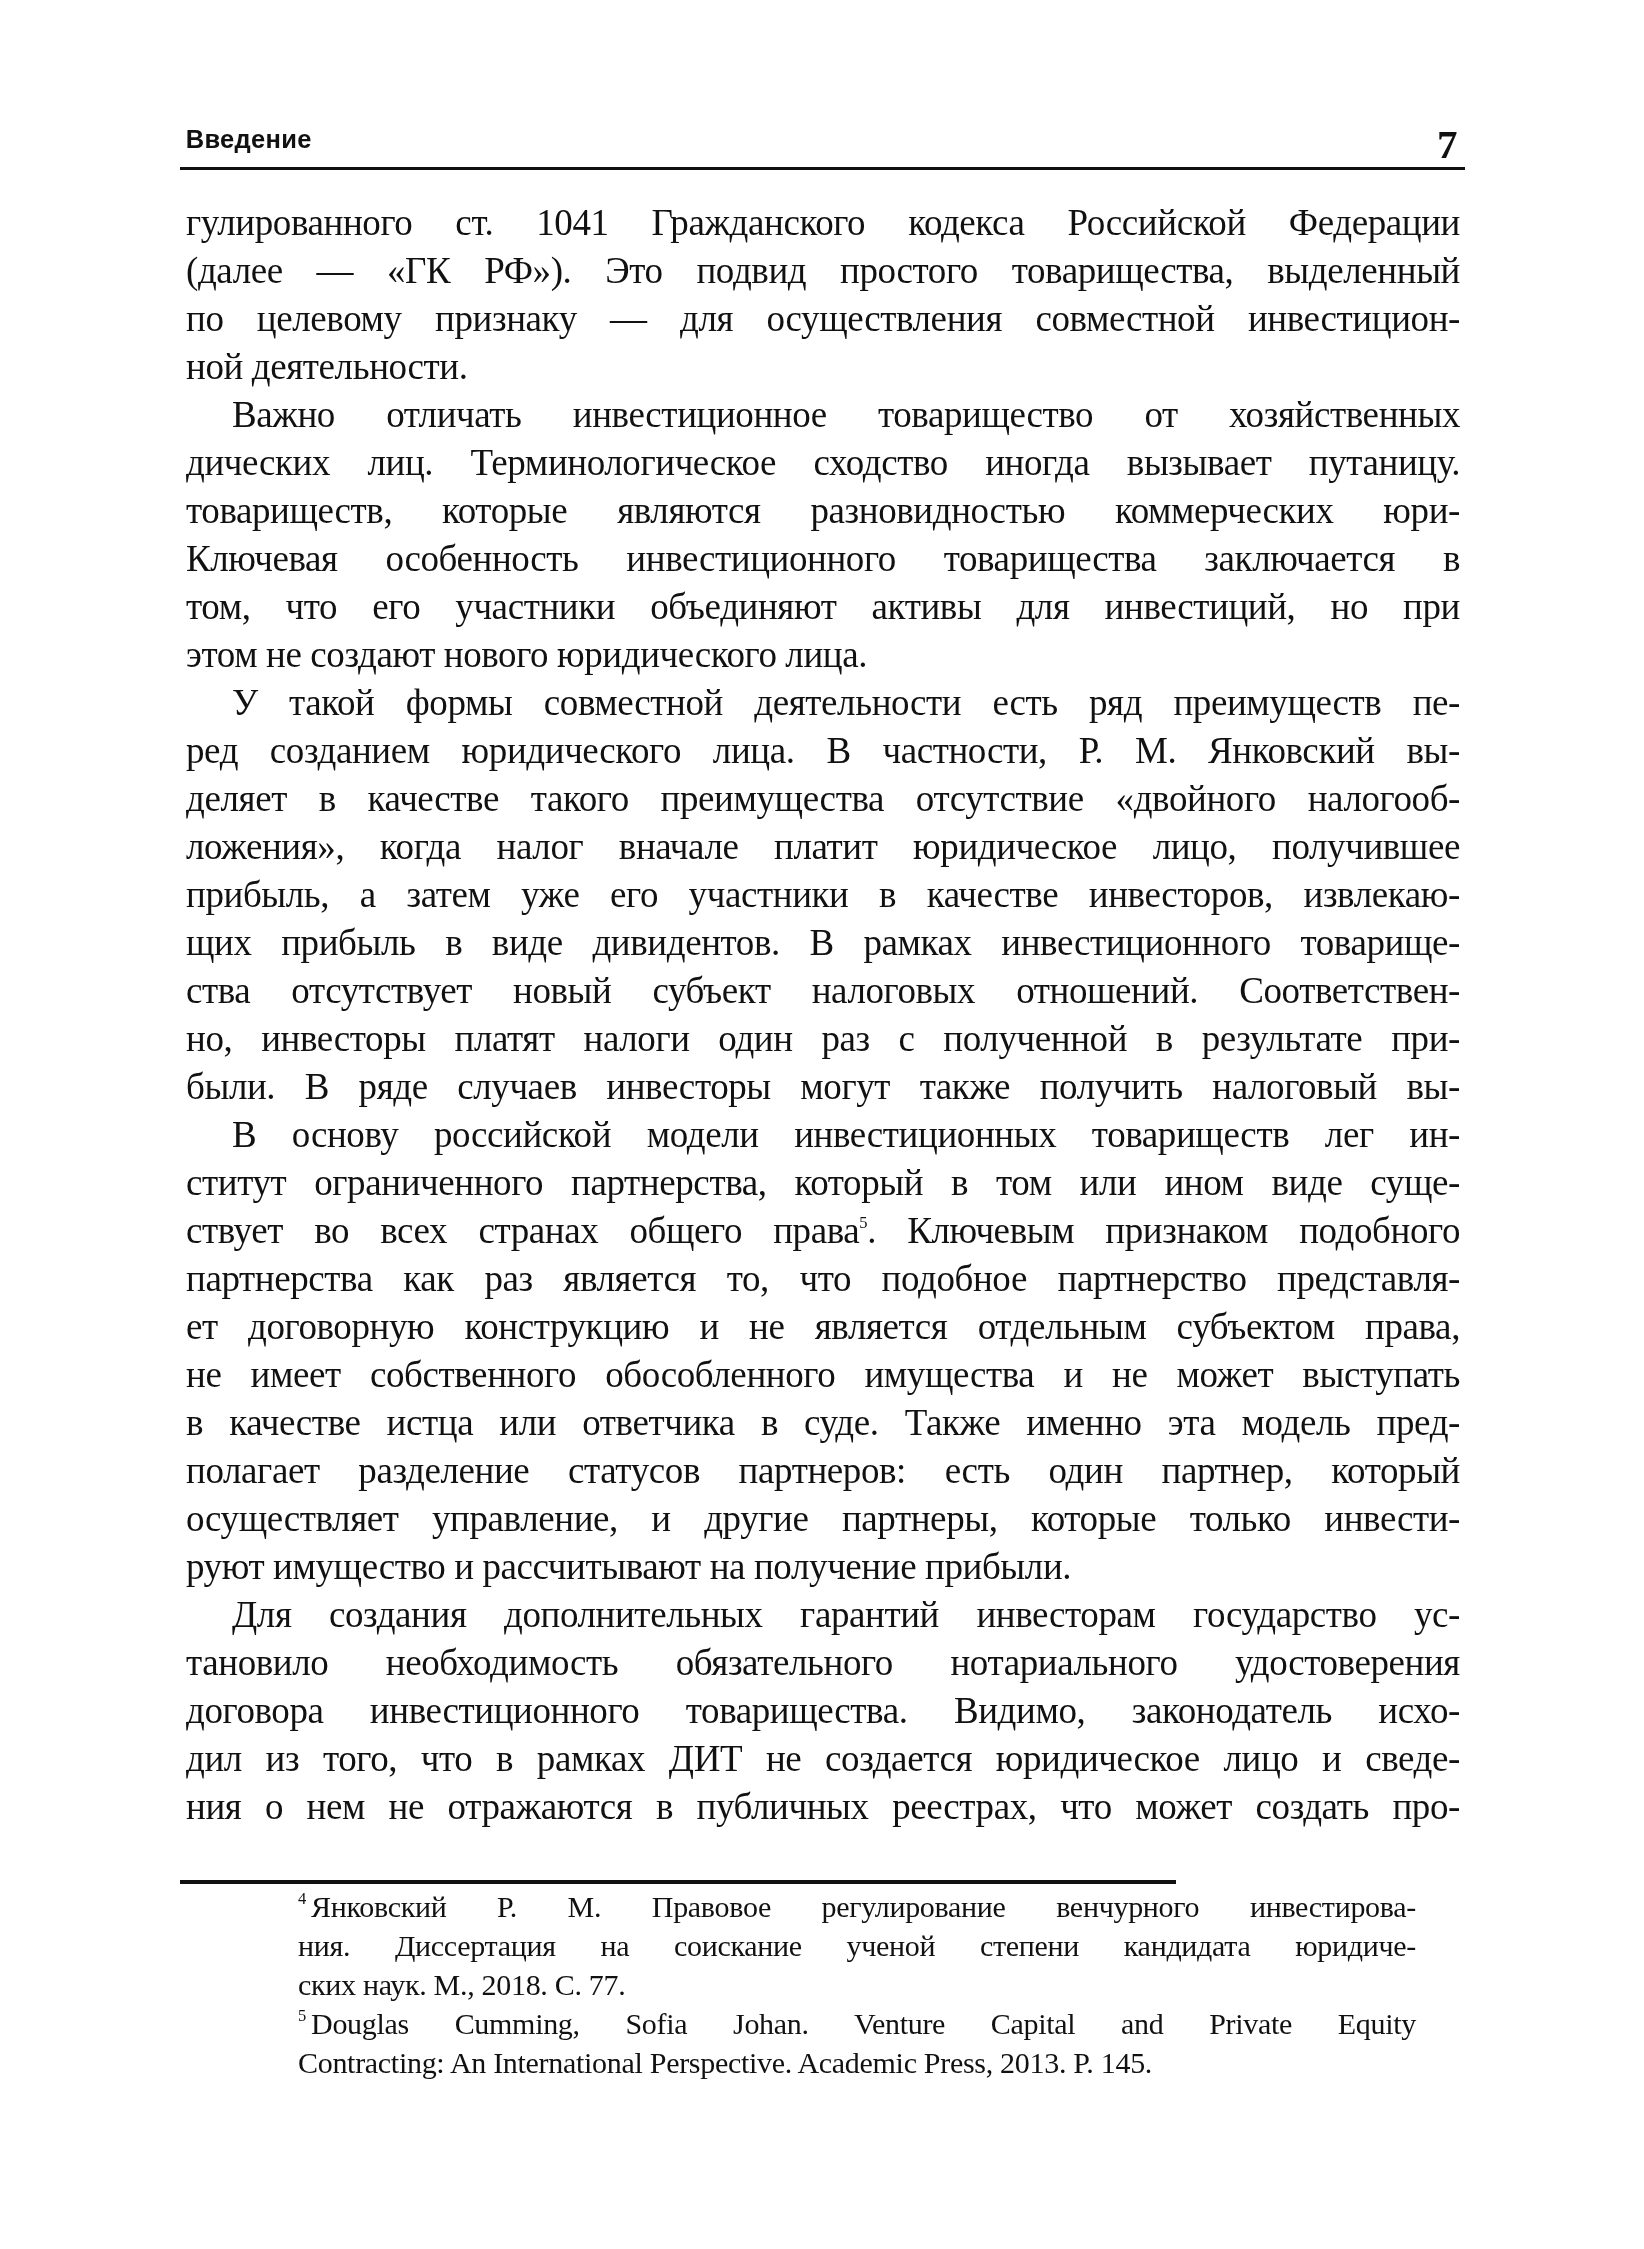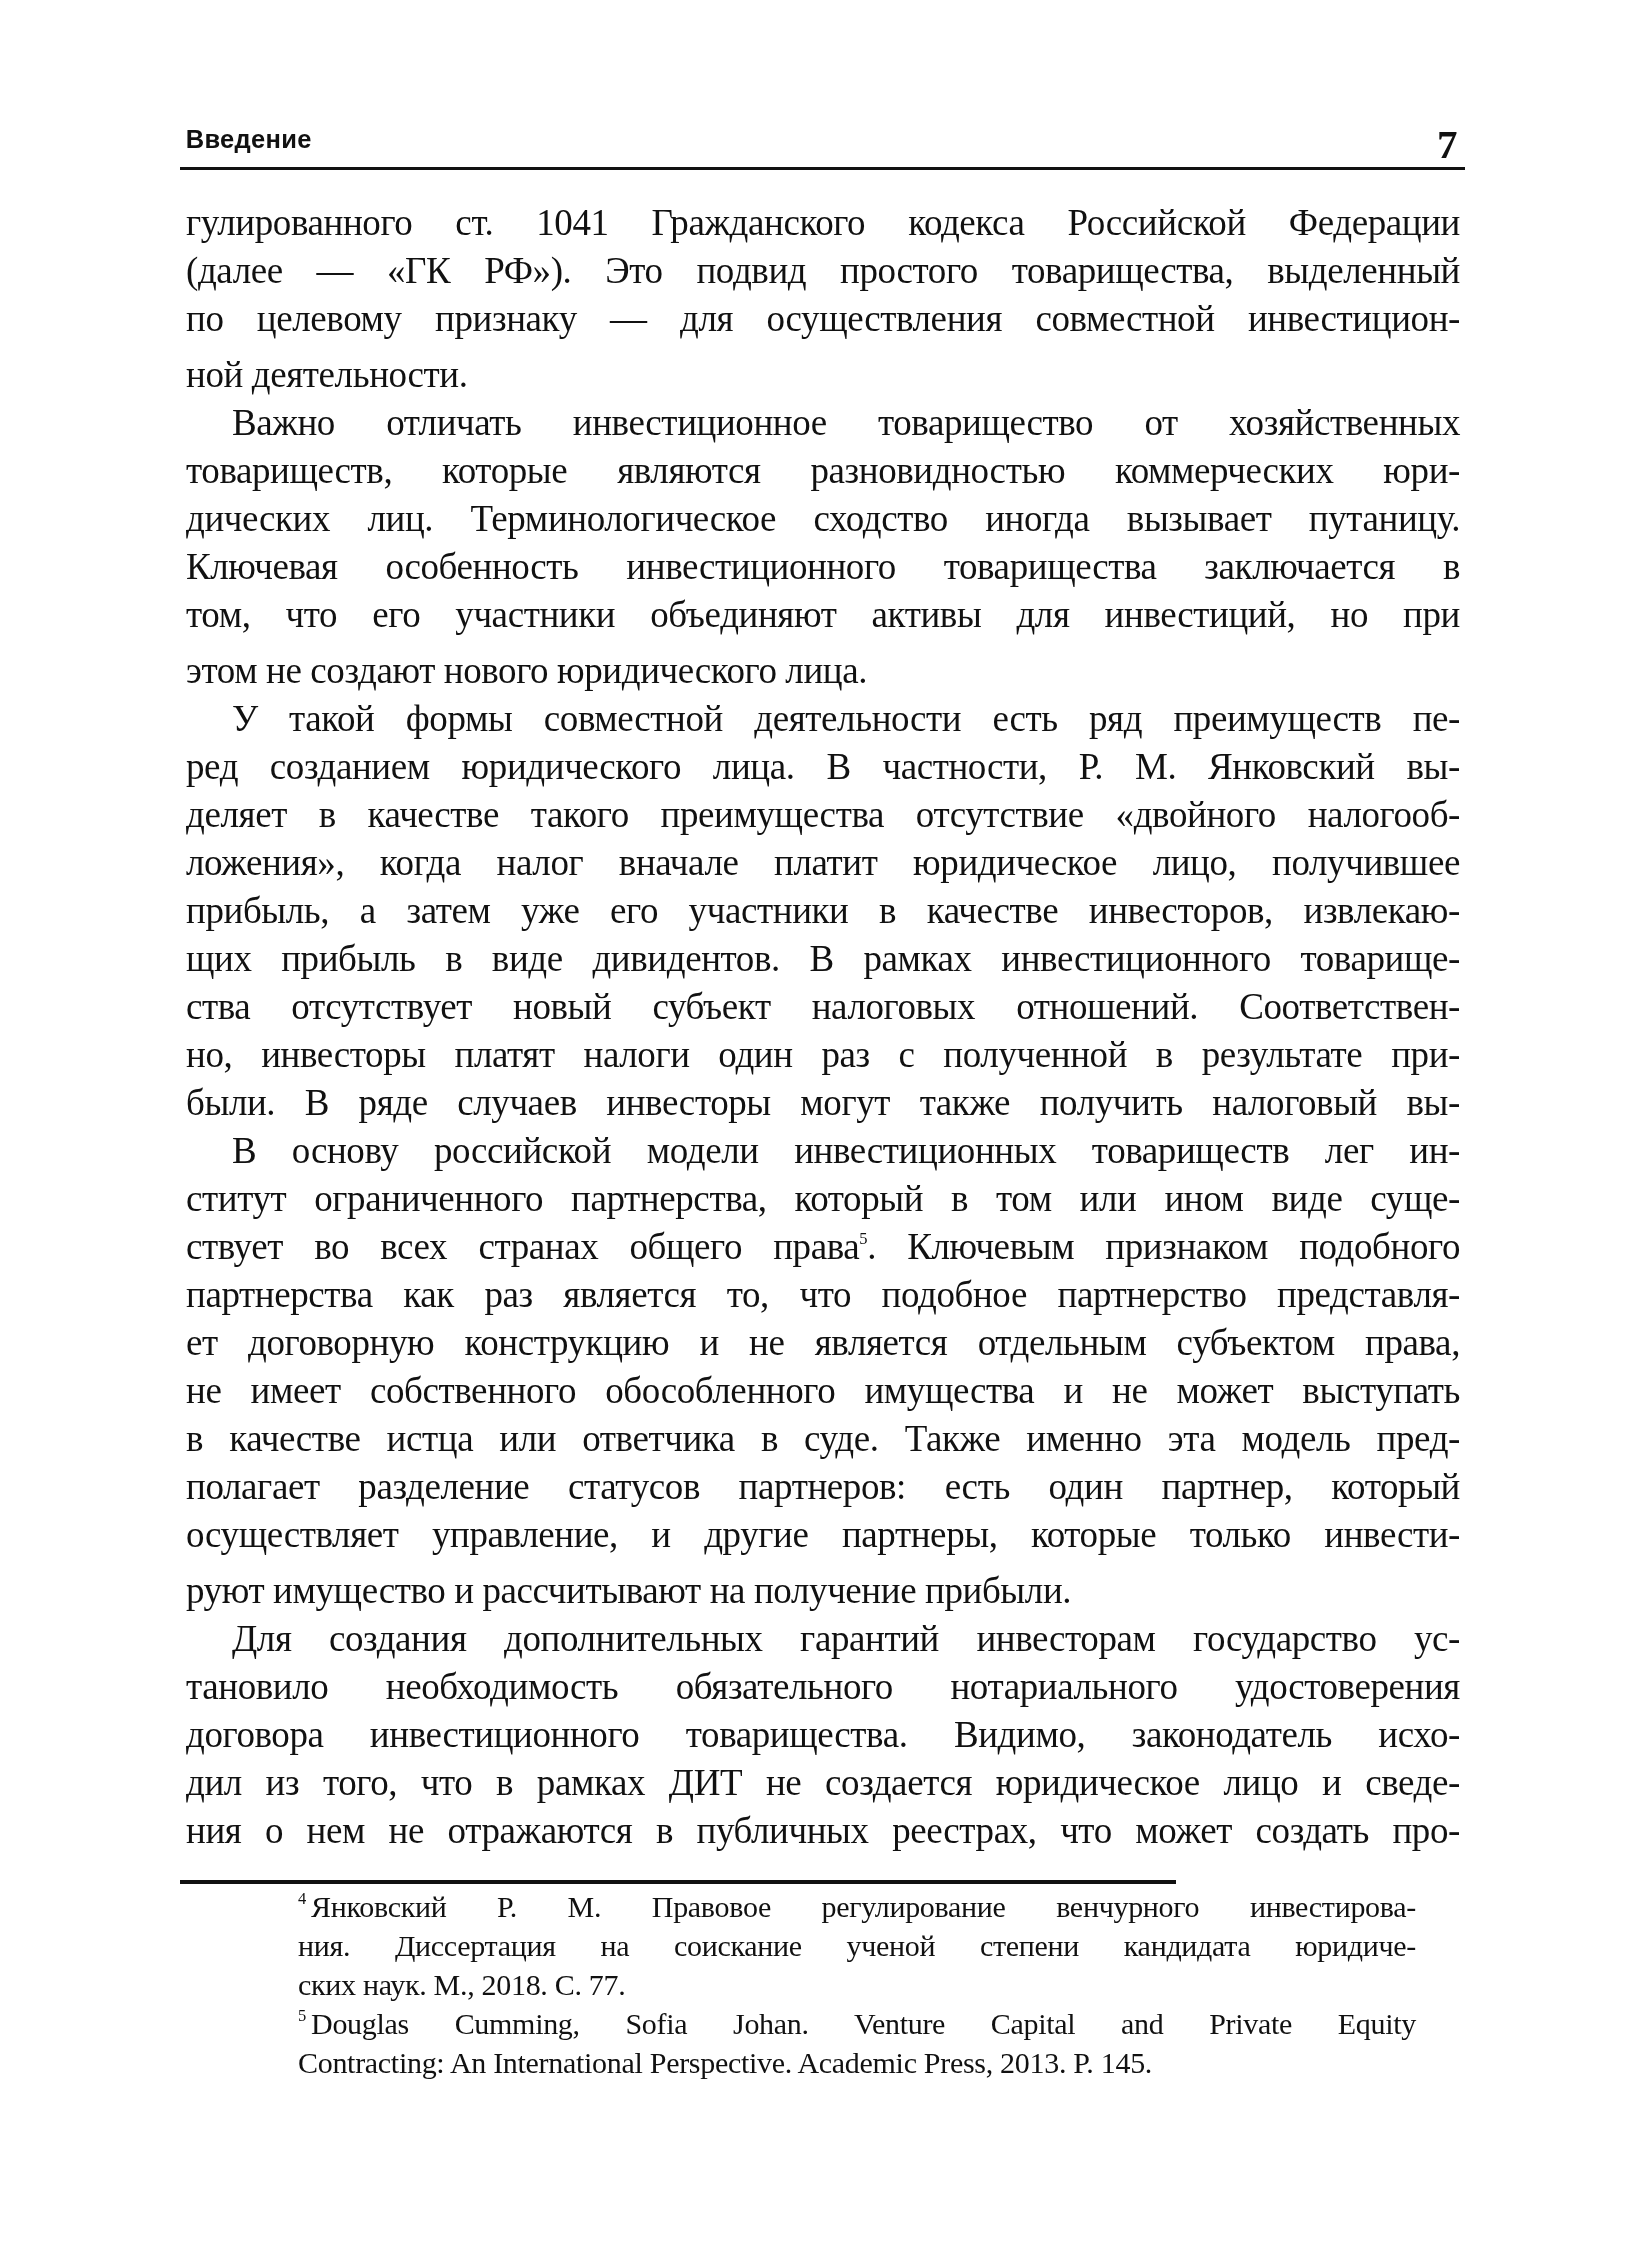--- a/index.html
+++ b/index.html
@@ -20,21 +20,21 @@
   }
   .header-rule {
     position: absolute; left: 0; top: 46px; width: 1285px; height: 3.2px; background: #111111;
   }
   .body-text { position: absolute; left: 186px; top: 199px; width: 1274px; }
   .line {
     display: block; height: 48px; line-height: 48px; font-size: 37px;
     text-align: justify; text-align-last: justify; white-space: nowrap;
     letter-spacing: -0.4px;
   }
-  .line.last { text-align-last: left; margin-top: 8px; }
+  .line.last { text-align-last: left; }
   .line.indent { padding-left: 46px; }
   .line b { font-weight: normal; }
   sup.fnref { font-size: 16.5px; line-height: 0; vertical-align: 15.3px; }
   .fn-rule {
     position: absolute; left: 180px; top: 1880px; width: 996px; height: 3.8px; background: #111111;
   }
   .footnotes { position: absolute; left: 298px; top: 1887px; width: 1118px; }
   .fn-line {
     display: block; height: 39px; line-height: 39px; font-size: 30px;
     text-align: justify; text-align-last: justify; white-space: nowrap;
@@ -56,22 +56,22 @@
 
   <div>
     <span class="line">гулированного ст. 1041 Гражданского кодекса Российской Федерации</span>
     <span class="line">(далее — «ГК РФ»). Это подвид простого товарищества, выделенный</span>
     <span class="line">по целевому признаку — для осуществления совместной инвестицион-</span>
     <span class="line last">ной деятельности.</span>
   </div>
 
   <div>
     <span class="line indent">Важно отличать инвестиционное товарищество от хозяйственных</span>
+    <span class="line">дических лиц. Терминологическое сходство иногда вызывает путаницу.</span>
     <span class="line">товариществ, которые являются разновидностью коммерческих юри-</span>
-    <span class="line">дических лиц. Терминологическое сходство иногда вызывает путаницу.</span>
     <span class="line">Ключевая особенность инвестиционного товарищества заключается в</span>
     <span class="line">том, что его участники объединяют активы для инвестиций, но при</span>
     <span class="line last"><span>этом </span><b>не создают нового юридического лица</b><span>.</span></span>
   </div>
 
   <div>
     <span class="line indent">У такой формы совместной деятельности есть ряд преимуществ пе-</span>
     <span class="line">ред созданием юридического лица. В частности, Р. М. Янковский вы-</span>
     <span class="line">деляет в качестве такого преимущества отсутствие «двойного налогооб-</span>
     <span class="line">ложения», когда налог вначале платит юридическое лицо, получившее</span>

